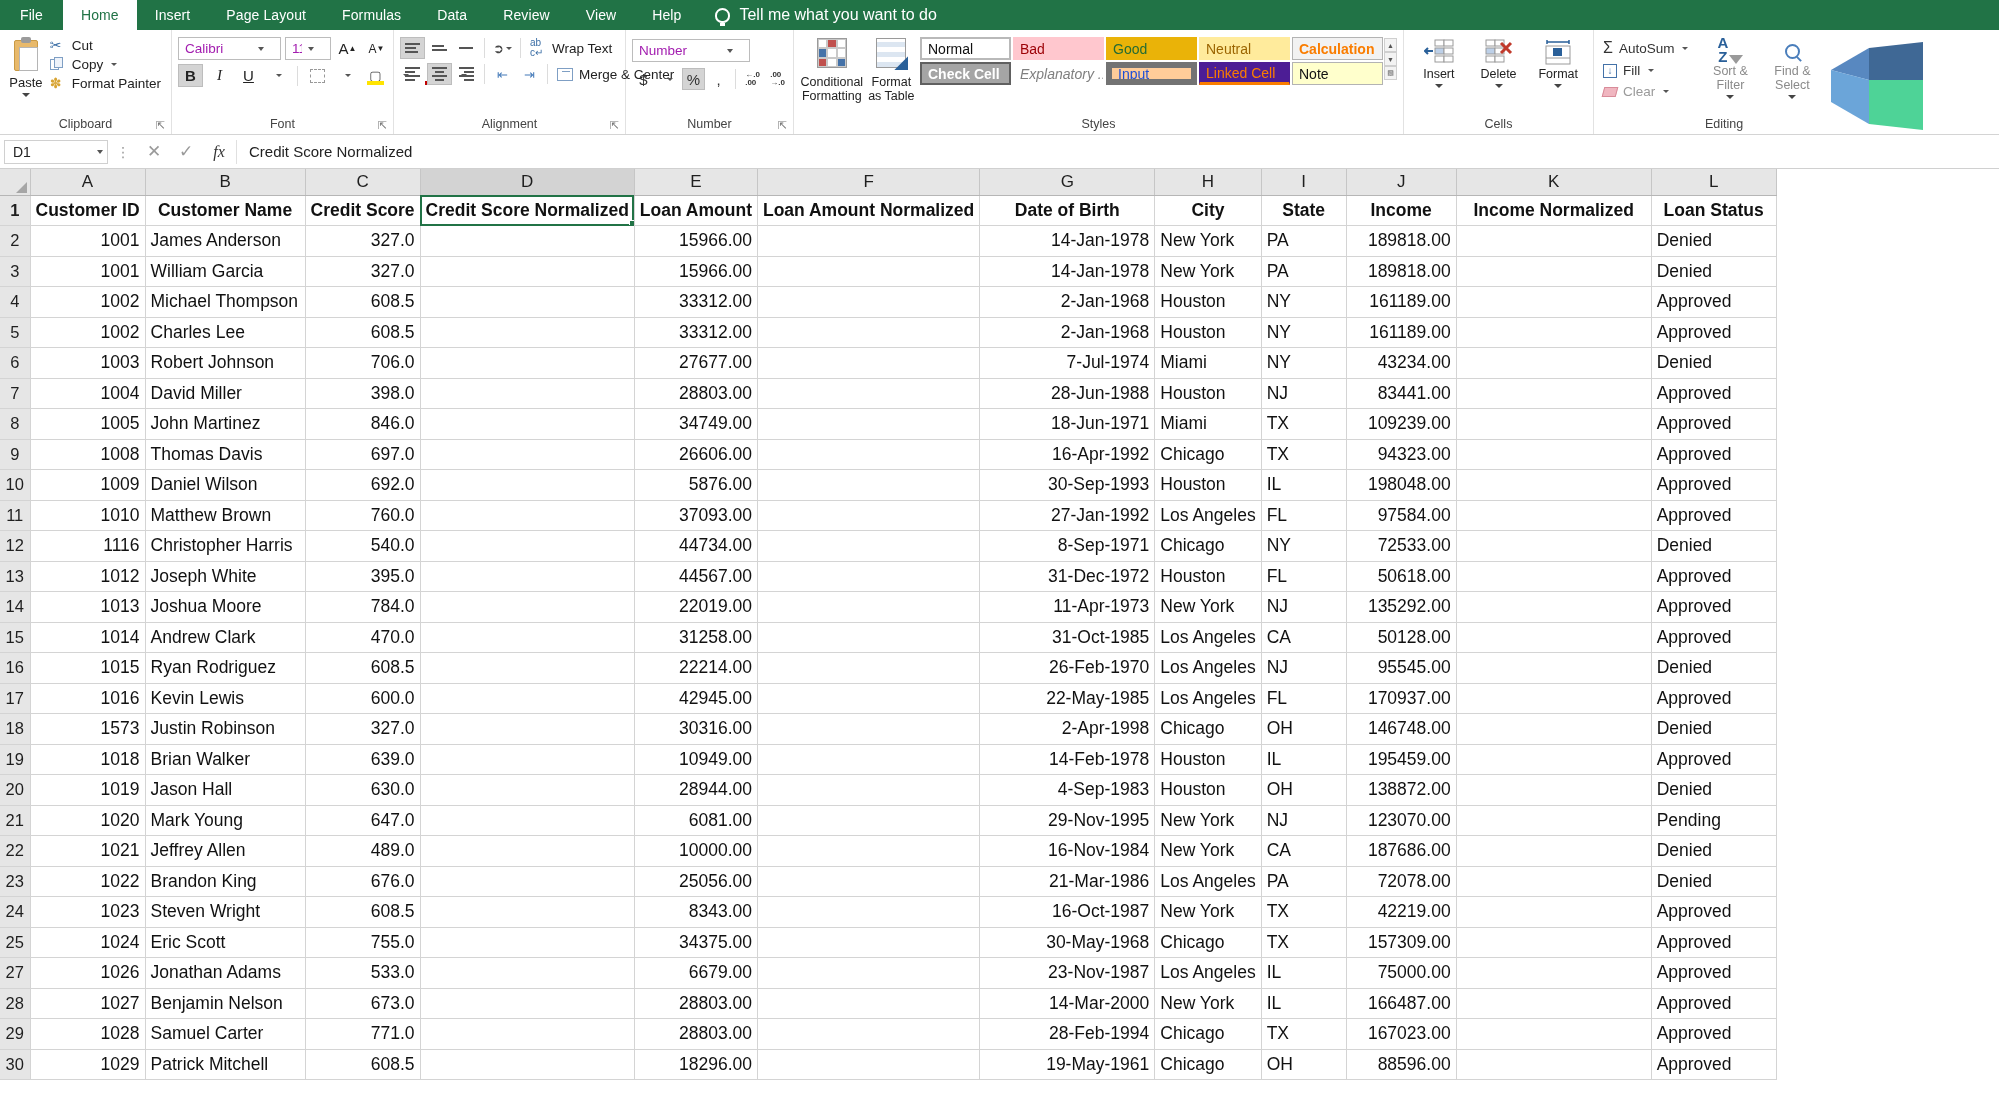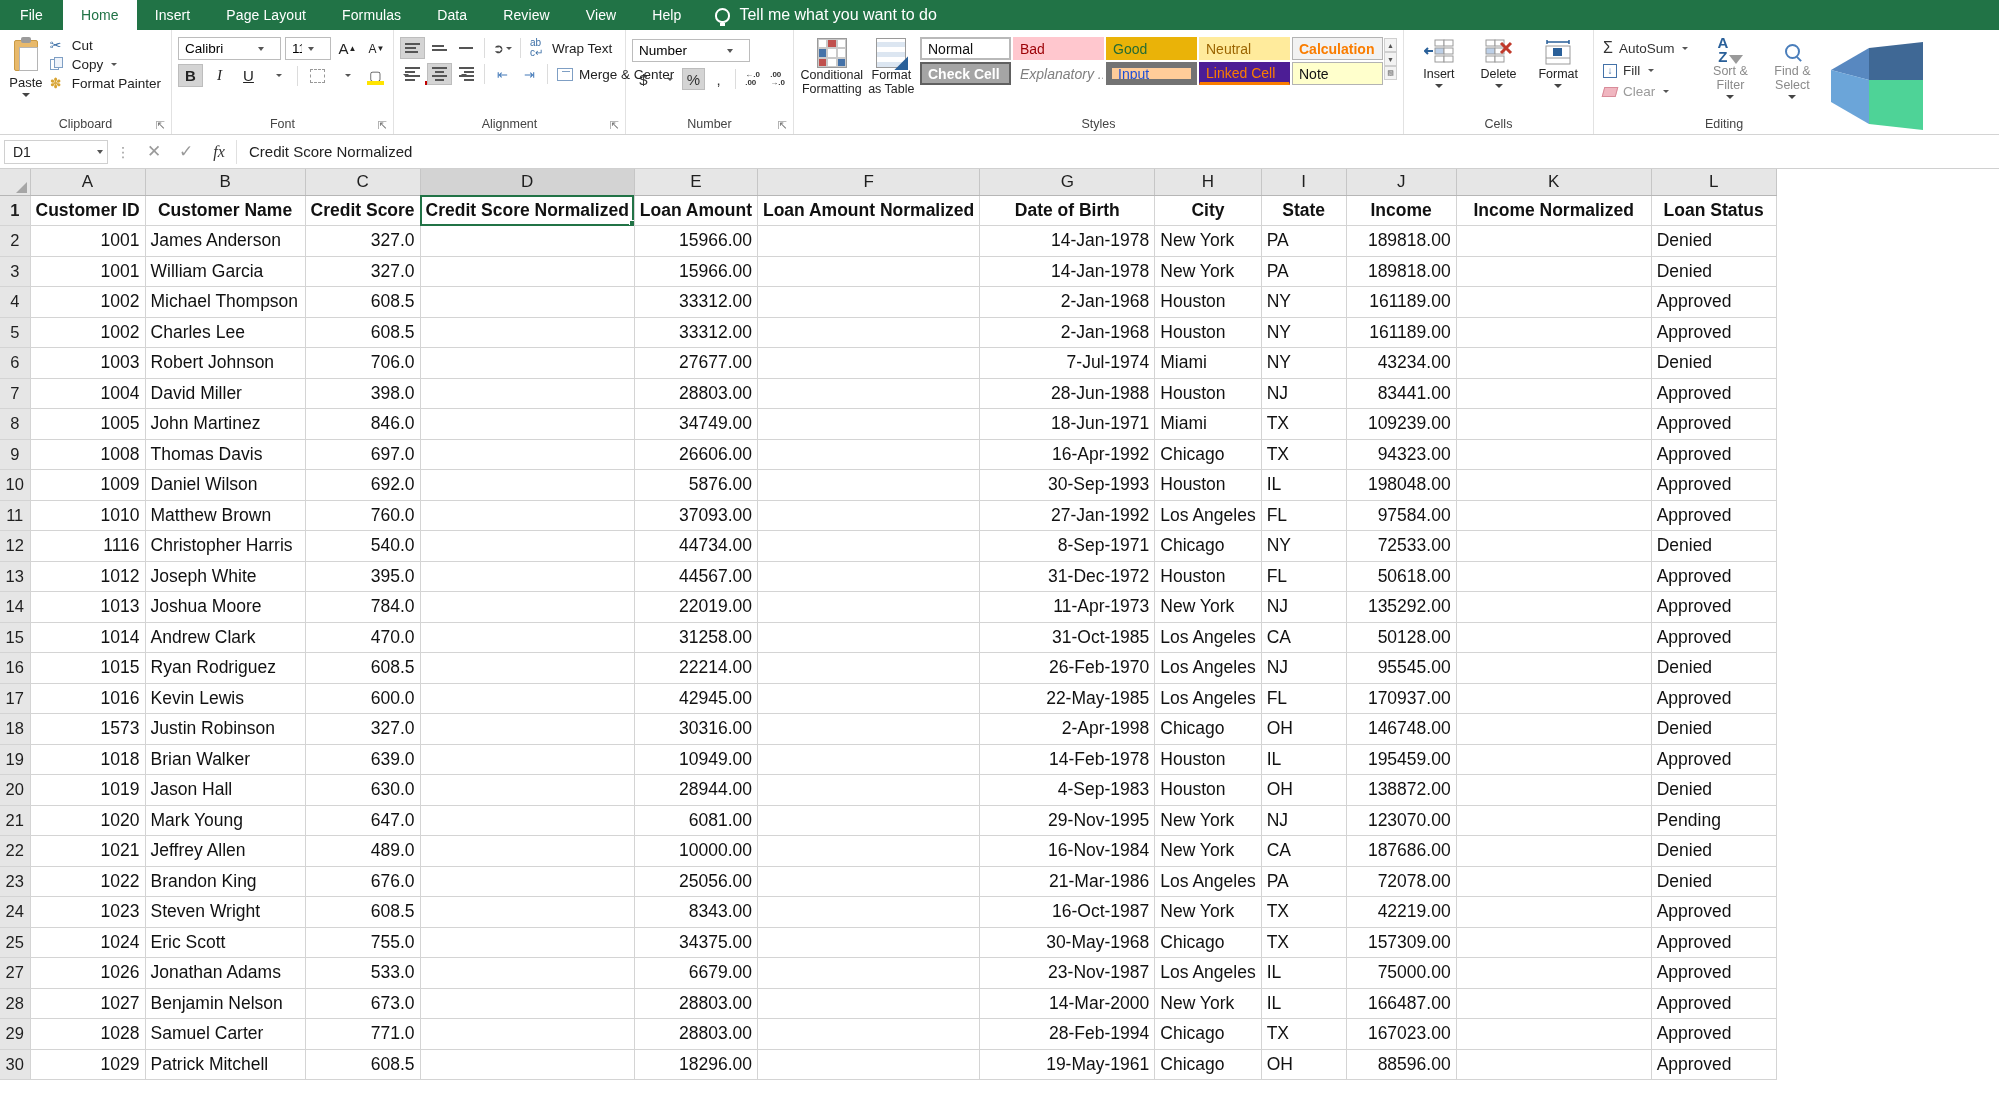--- a/index.html
+++ b/index.html
@@ -132,21 +132,21 @@
     display:inline-block; width:0;height:0;
     border-left:3px solid transparent;border-right:3px solid transparent;
     border-top:3.5px solid #555; margin-left:2px;
   }
 
   
   .font-row { display:flex; align-items:center; gap:4px; margin-bottom: 4px;}
   .combo {
     border: 1px solid #bcbcbc; background:#fff; height: 23px;
     display:flex; align-items:center; justify-content:space-between;
-    padding: 0 16px 0 6px; font-size: 13.5px; color:#000000;
+    padding: 0 16px 0 6px; font-size: 13.5px; color:#a21caf;
   }
   .combo .cv { overflow:hidden; white-space:nowrap; }
   .combo .ca {
     width:0;height:0;border-left:3.5px solid transparent;border-right:3.5px solid transparent;
     border-top:4px solid #555; margin-left:6px;
   }
   .fname { width: 103px; }
   .fsize { width: 46px; }
   .btn-sq {
     width: 25px; height: 23px;
@@ -184,21 +184,21 @@
   .num-combo { width: 118px; }
   .num-row2 { display:flex; align-items:center; gap:2px; margin-top:6px; }
   .nbtn { min-width:23px;height:22px;display:flex;align-items:center;justify-content:center;
           font-size:15px;color:#333;border:1px solid transparent; padding:0 3px;}
   .nbtn.pressed { background:#d4d4d4;border-color:#bdbdbd; }
   .dec-ico { display:flex;flex-direction:column; font-size:8px; line-height:8px; color:#333; }
 
   
   .cf-btn {
     width: 76px; display:flex;flex-direction:column;align-items:center;
-    font-size:12.5px;color:#222; text-align:center; line-height:14px; padding-top:2px;
+    font-size:12.5px;color:#222; text-align:center; line-height:14px; padding-top:2px;gap:7px;
   }
   .cf-grid { width:30px;height:30px; display:grid; grid-template-columns:repeat(3,1fr); grid-template-rows:repeat(3,1fr);
              border:1px solid #9a9a9a; }
   .cf-grid div { border:.5px solid #c9c9c9; }
   .cf-grid .r { background:#c0504d; }
   .cf-grid .b { background:#4472a8; }
   .fmt-ico { width:30px;height:30px; border:1px solid #9a9a9a; background:
       repeating-linear-gradient(0deg,#dce6f1 0 5px,#fff 5px 10px); position:relative;}
   .fmt-ico::after{content:"";position:absolute;right:-3px;bottom:-3px;width:14px;height:14px;
       background:#2a6099; clip-path: polygon(0 100%, 100% 0, 100% 100%);}

